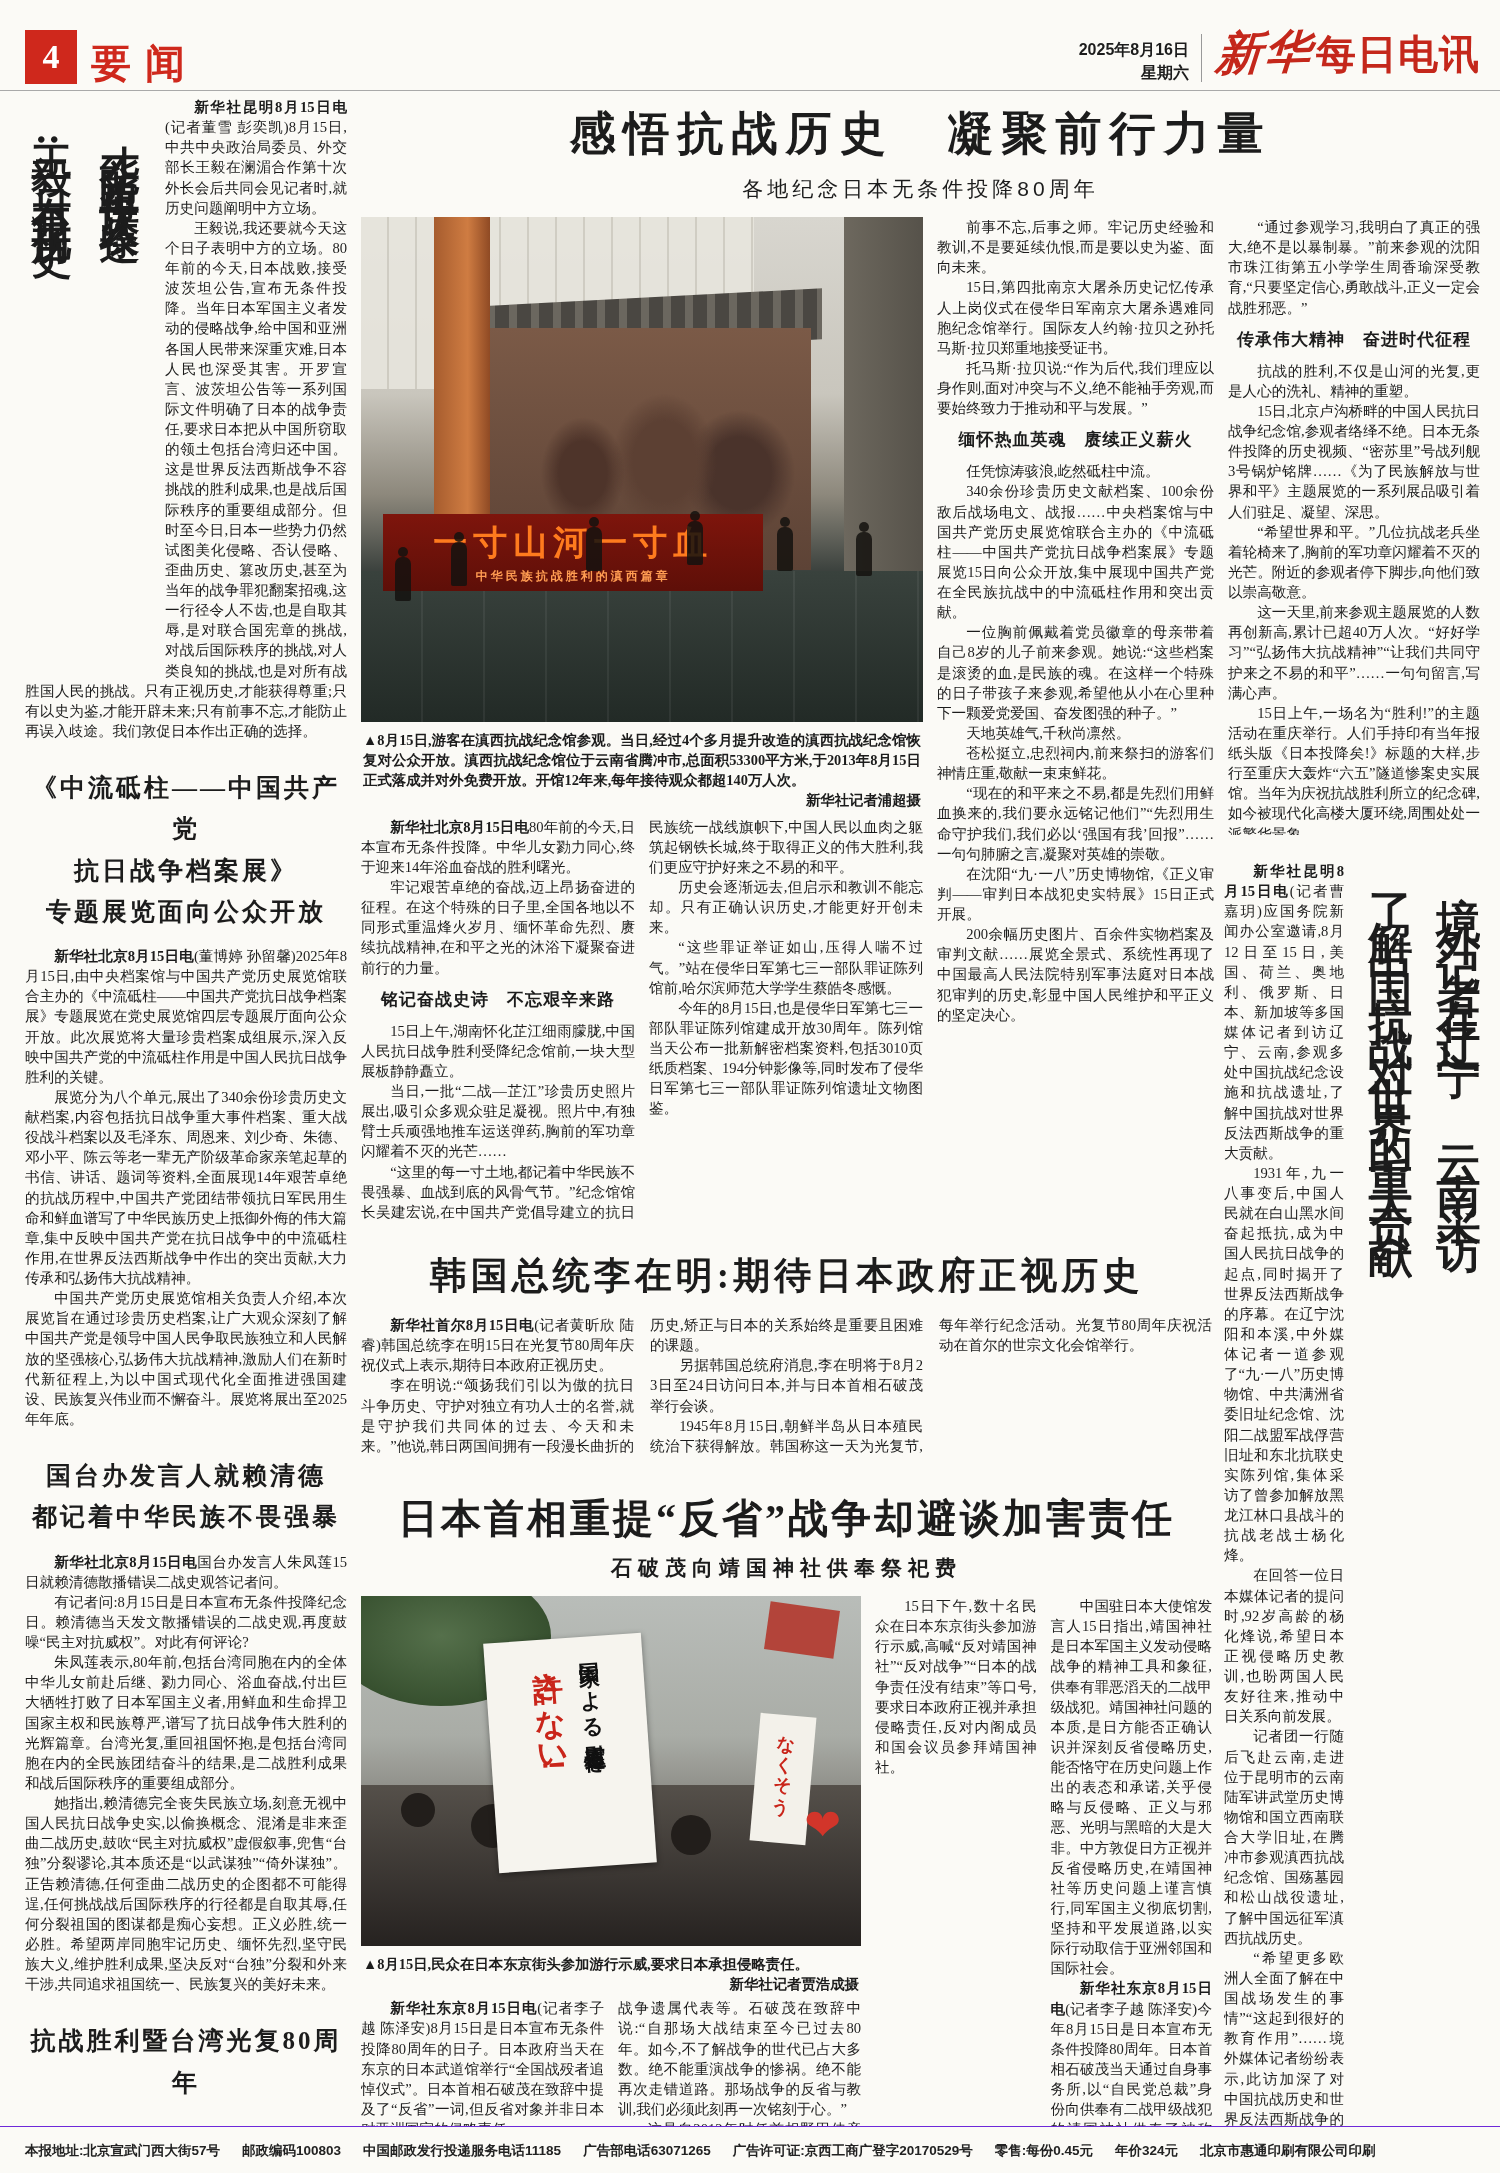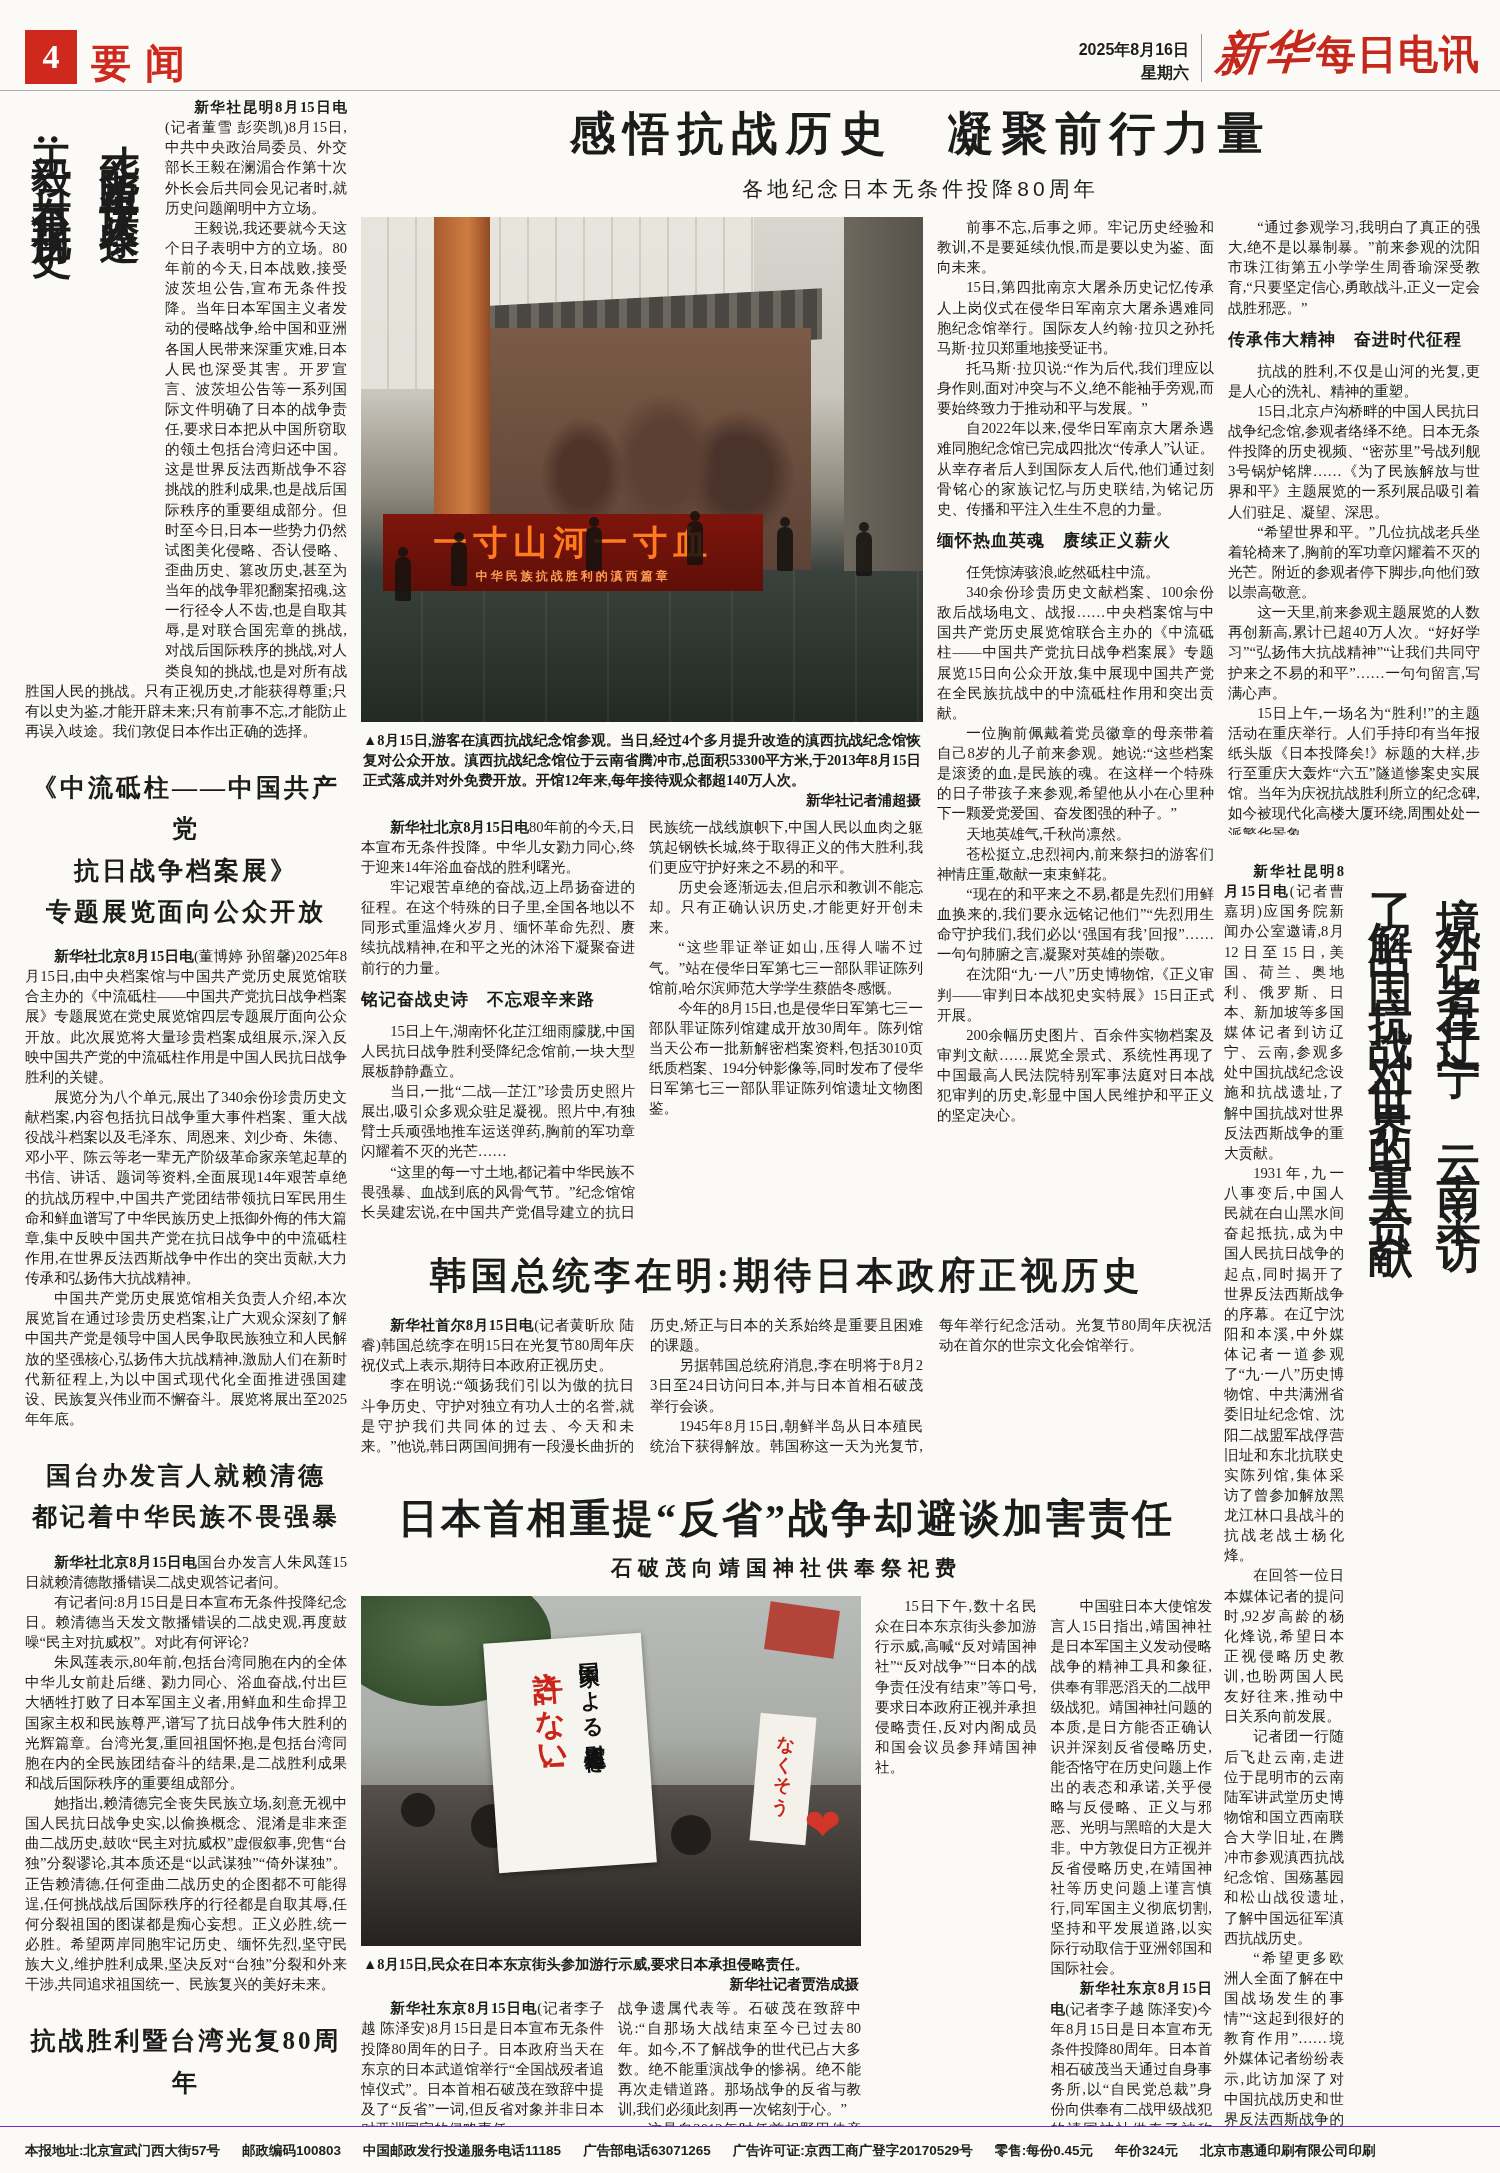--- a/index.html
+++ b/index.html
@@ -16,21 +16,21 @@
   .masthead{color:#c4271b;white-space:nowrap;line-height:1;}
   .mh-script{font:700 italic 46px "Liberation Serif",serif;letter-spacing:2px;display:inline-block;transform:skewX(-6deg) rotate(-2deg);margin-right:4px;}
   .mh-rest{font:900 40px "Liberation Serif",serif;letter-spacing:1px;}
   
   .body-grid{display:grid;grid-template-columns:322px minmax(0,1fr);column-gap:14px;padding:6px 20px 0 25px;height:2040px;overflow:hidden;}
   .left-rail{overflow:hidden;border-right:none;}
   .main-area{position:relative;overflow:hidden;}
   
   .para{margin:0;text-indent:2em;font-size:14.6px;line-height:1.38;text-align:justify;word-break:break-all;}
   .lead-b{font-weight:700;}
-  .subhead{font:700 17px "Liberation Sans","DejaVu Sans",sans-serif;margin:10px 0;letter-spacing:1px;}
+  .subhead{font:700 17px "Liberation Sans","DejaVu Sans",sans-serif;text-align:center;margin:10px 0;letter-spacing:1px;}
   .caption{font-weight:700;font-size:14.4px;line-height:1.4;text-align:justify;word-break:break-all;padding:8px 2px 0 2px;}
   .credit{display:block;text-align:right;font-weight:700;}
   
   .story{margin-bottom:26px;}
   .wy-head{float:left;display:flex;gap:24px;height:556px;padding:16px 24px 6px 4px;}
   .vcol{writing-mode:vertical-rl;font:700 40px "Liberation Serif","DejaVu Serif",serif;letter-spacing:10px;line-height:1.1;}
   .shl{margin:6px 0 14px 0;}
   .shl-line{font:700 25px "Liberation Serif","DejaVu Serif",serif;text-align:center;letter-spacing:3px;line-height:1.65;text-indent:0;}
   
   .ts-headline{font:700 46px "Liberation Serif","DejaVu Serif",serif;text-align:center;letter-spacing:8px;margin:6px 0 10px 0;}
@@ -208,21 +208,20 @@
                   <p class="para">“这些罪证举证如山,压得人喘不过气。”站在侵华日军第七三一部队罪证陈列馆前,哈尔滨师范大学学生蔡皓冬感慨。</p>
                   <p class="para">今年的8月15日,也是侵华日军第七三一部队罪证陈列馆建成开放30周年。陈列馆当天公布一批新解密档案资料,包括3010页纸质档案、194分钟影像等,同时发布了侵华日军第七三一部队罪证陈列馆遗址文物图鉴。</p>
                 </div>
             </div>
           </div>
           <div class="ts-colA">
             <div>
                 <p class="para">前事不忘,后事之师。牢记历史经验和教训,不是要延续仇恨,而是要以史为鉴、面向未来。</p>
                 <p class="para">15日,第四批南京大屠杀历史记忆传承人上岗仪式在侵华日军南京大屠杀遇难同胞纪念馆举行。国际友人约翰·拉贝之孙托马斯·拉贝郑重地接受证书。</p>
                 <p class="para">托马斯·拉贝说:“作为后代,我们理应以身作则,面对冲突与不义,绝不能袖手旁观,而要始终致力于推动和平与发展。”</p>
-                <p class="para">自2022年以来,侵华日军南京大屠杀遇难同胞纪念馆已完成四批次“传承人”认证。从幸存者后人到国际友人后代,他们通过刻骨铭心的家族记忆与历史联结,为铭记历史、传播和平注入生生不息的力量。</p>
               </div>
             <h4 class="subhead">缅怀热血英魂　赓续正义薪火</h4>
             <div>
                 <p class="para">任凭惊涛骇浪,屹然砥柱中流。</p>
                 <p class="para">340余份珍贵历史文献档案、100余份敌后战场电文、战报……中央档案馆与中国共产党历史展览馆联合主办的《中流砥柱——中国共产党抗日战争档案展》专题展览15日向公众开放,集中展现中国共产党在全民族抗战中的中流砥柱作用和突出贡献。</p>
                 <p class="para">一位胸前佩戴着党员徽章的母亲带着自己8岁的儿子前来参观。她说:“这些档案是滚烫的血,是民族的魂。在这样一个特殊的日子带孩子来参观,希望他从小在心里种下一颗爱党爱国、奋发图强的种子。”</p>
                 <p class="para">天地英雄气,千秋尚凛然。</p>
                 <p class="para">苍松挺立,忠烈祠内,前来祭扫的游客们神情庄重,敬献一束束鲜花。</p>
                 <p class="para">“现在的和平来之不易,都是先烈们用鲜血换来的,我们要永远铭记他们”“先烈用生命守护我们,我们必以‘强国有我’回报”……一句句肺腑之言,凝聚对英雄的崇敬。</p>
                 <p class="para">在沈阳“九·一八”历史博物馆,《正义审判——审判日本战犯史实特展》15日正式开展。</p>

